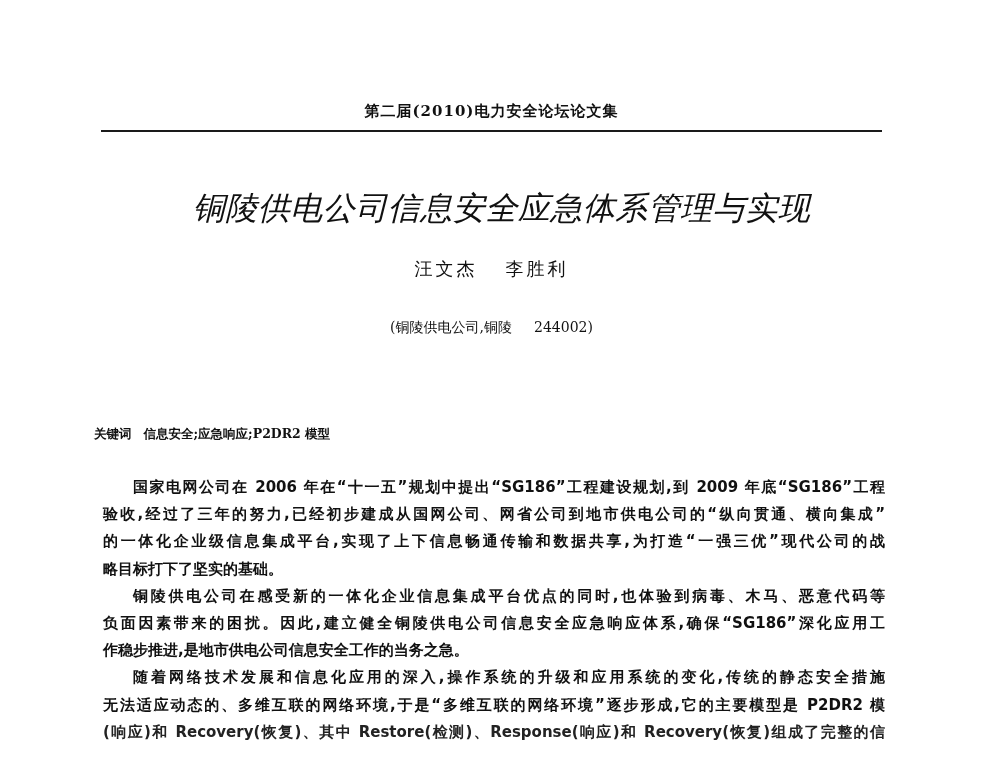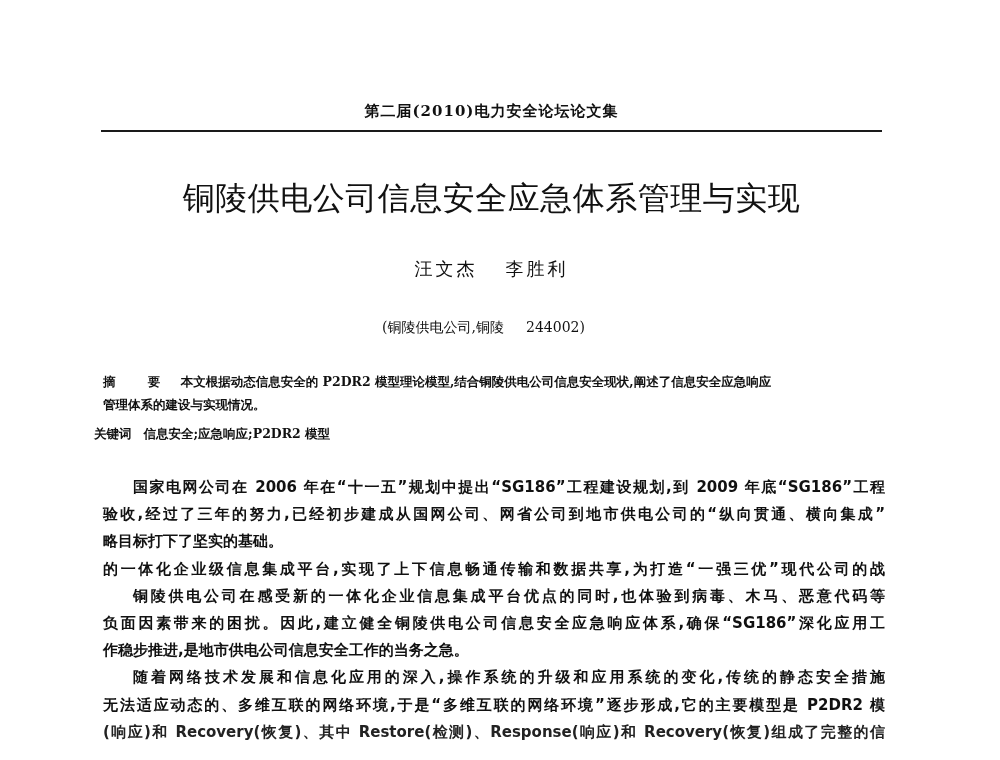--- a/index.html
+++ b/index.html
@@ -53,21 +53,21 @@
       left: 101px; width: 781px;
       top: 256px;
       text-align: center;
       font-size: 18px;
       letter-spacing: 3px;
       line-height: 26px;
     }
     .authors .sep { display: inline-block; width: 28px; }
     .affiliation {
       position: absolute;
-      left: 93px; width: 781px;
+      left: 101px; width: 781px;
       top: 317px;
       text-align: center;
       font-size: 14px;
       line-height: 20px;
     }
     .affiliation .gap { display: inline-block; width: 22px; }
     .abstract {
       position: absolute;
       left: 103px; width: 782px;
       top: 370px;
@@ -110,48 +110,41 @@
     .body .line.clipped { color: #222; }
   </style>
 </head>
 <body>
 
 <div class="page">
 
   <div class="running-header">第二届(2010)电力安全论坛论文集</div>
   <div class="header-rule"></div>
 
-  <h1 class="title" style="margin:0;">铜陵供电公司信息安全应急体系管理与实现</h1>
+  <h1 class="title" style="margin:10px;font-style:italic;">铜陵供电公司信息安全应急体系管理与实现</h1>
 
   <div class="authors">
     <span>汪文杰</span><span class="sep"></span><span>李胜利</span>
   </div>
 
   <div class="affiliation">
     <span>(铜陵供电公司,铜陵</span><span class="gap"></span><span>244002)</span>
   </div>
 
-  <div class="abstract">
-    <div>
-      <span class="label label-spaced">摘 要</span>
-      <span>本文根据动态信息安全的 P2DR2 模型理论模型,结合铜陵供电公司信息安全现状,阐述了信息安全应急响应</span>
-    </div>
-    <div>管理体系的建设与实现情况。</div>
-  </div>
 
   <div class="keywords">
     <span class="label">关键词</span><span>信息安全;应急响应;P2DR2 模型</span>
   </div>
 
   <div class="body">
     <div>
       <span class="line first">国家电网公司在 2006 年在“十一五”规划中提出“SG186”工程建设规划,到 2009 年底“SG186”工程</span>
       <span class="line">验收,经过了三年的努力,已经初步建成从国网公司、网省公司到地市供电公司的“纵向贯通、横向集成”</span>
+      <span class="line">的一体化企业级信息集成平台,实现了上下信息畅通传输和数据共享,为打造“一强三优”现代公司的战</span>
       <span class="line last">略目标打下了坚实的基础。</span>
-      <span class="line">的一体化企业级信息集成平台,实现了上下信息畅通传输和数据共享,为打造“一强三优”现代公司的战</span>
     </div>
     <div>
       <span class="line first">铜陵供电公司在感受新的一体化企业信息集成平台优点的同时,也体验到病毒、木马、恶意代码等</span>
       <span class="line">负面因素带来的困扰。因此,建立健全铜陵供电公司信息安全应急响应体系,确保“SG186”深化应用工</span>
       <span class="line last">作稳步推进,是地市供电公司信息安全工作的当务之急。</span>
     </div>
     <div>
       <span class="line first">随着网络技术发展和信息化应用的深入,操作系统的升级和应用系统的变化,传统的静态安全措施</span>
       <span class="line">无法适应动态的、多维互联的网络环境,于是“多维互联的网络环境”逐步形成,它的主要模型是 P2DR2 模</span>
       <span class="line clipped">(响应)和 Recovery(恢复)、其中 Restore(检测)、Response(响应)和 Recovery(恢复)组成了完整的信</span>

